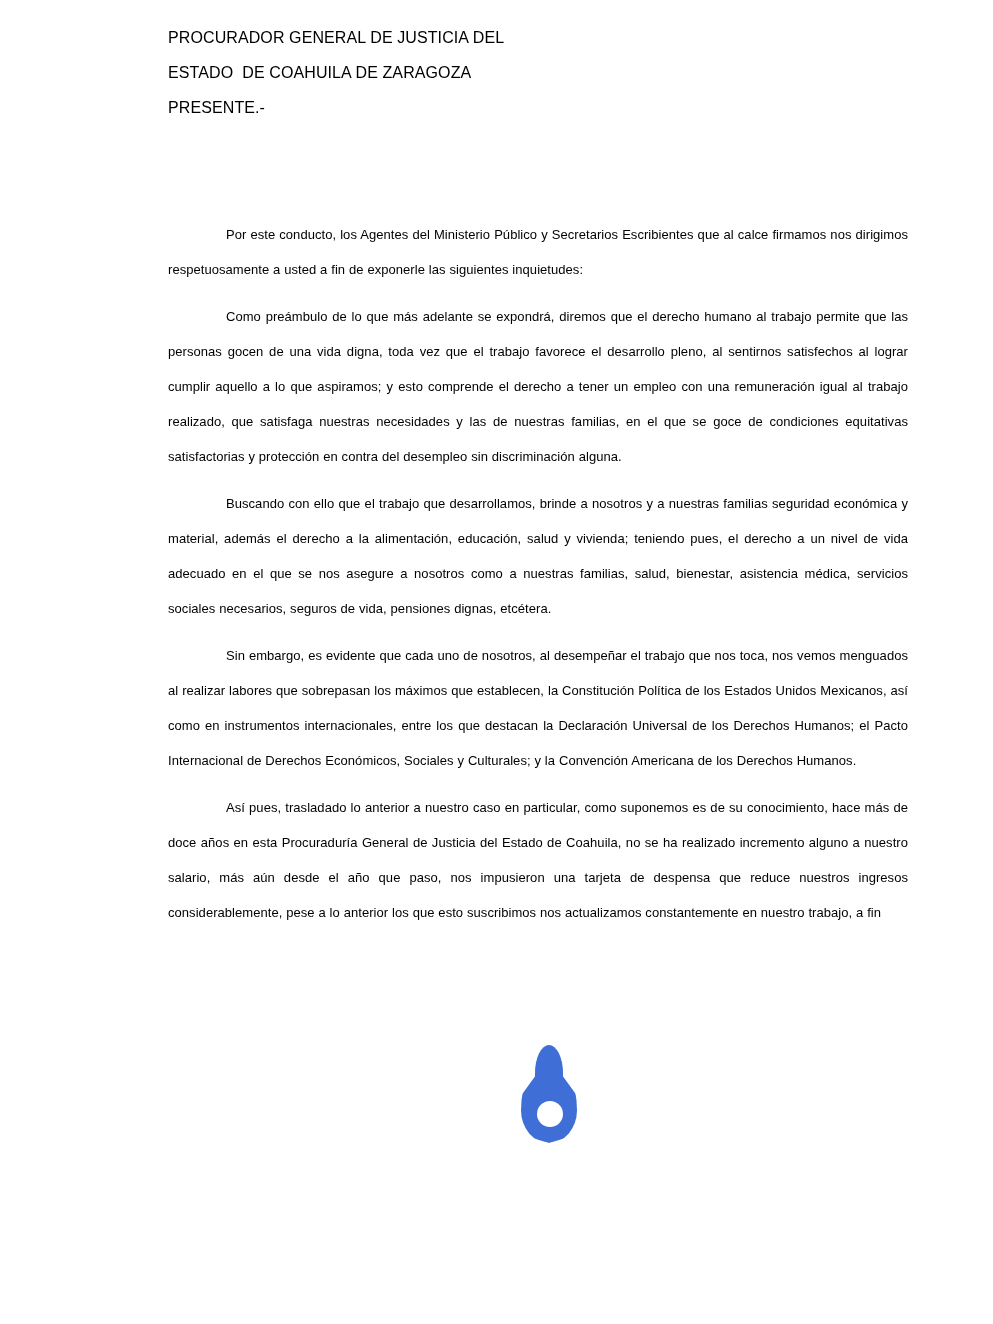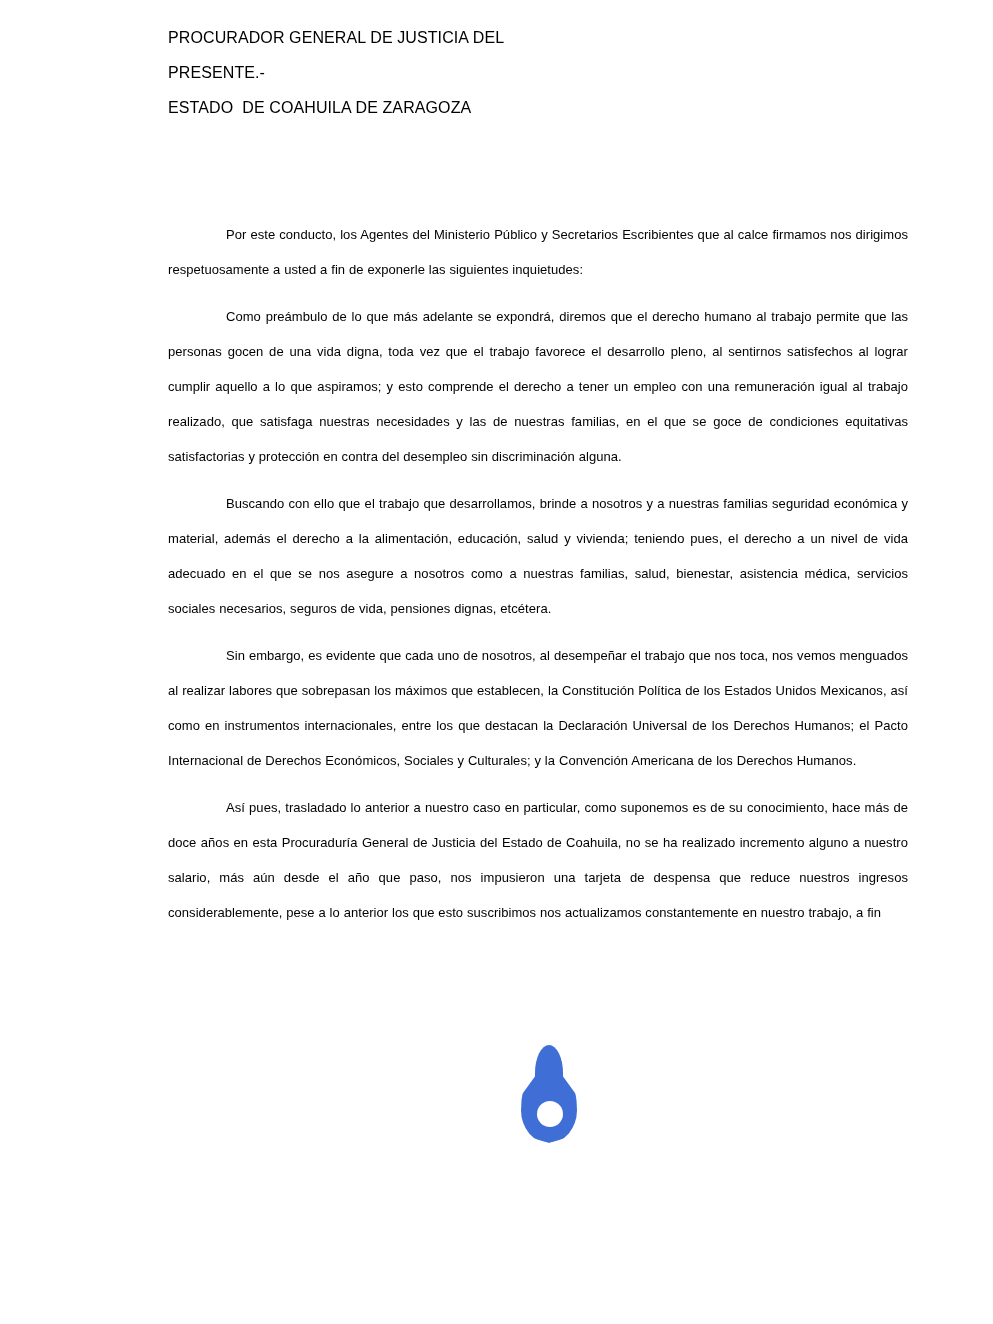--- a/index.html
+++ b/index.html
@@ -94,22 +94,22 @@
 </style>
 </head>
 <body>
 
 <div class="page">
 
   <div class="doc-body">
 
     <div class="addressee">
       <span class="line">PROCURADOR GENERAL DE JUSTICIA DEL</span>
+      <span class="line">ESTADO  DE COAHUILA DE ZARAGOZA</span>
       <span class="line">PRESENTE.-</span>
-      <span class="line">ESTADO  DE COAHUILA DE ZARAGOZA</span>
     </div>
 
     <div class="spacer"></div>
 
     <p class="para">Por este conducto, los Agentes del Ministerio Público y Secretarios Escribientes que al calce firmamos nos dirigimos respetuosamente a usted  a fin de  exponerle las siguientes inquietudes:</p>
     <p class="para">Como preámbulo de lo que más adelante se expondrá, diremos que el derecho humano al trabajo permite que las personas gocen de una vida digna, toda vez que el trabajo favorece el desarrollo pleno, al sentirnos satisfechos al lograr cumplir aquello a lo que aspiramos; y esto comprende el derecho a tener un empleo con una remuneración igual al trabajo realizado, que satisfaga nuestras necesidades y las de nuestras familias, en el que se goce de condiciones equitativas satisfactorias y protección en contra del desempleo sin discriminación alguna.</p>
     <p class="para">Buscando con ello que el trabajo que desarrollamos, brinde a nosotros y a nuestras familias seguridad económica y material, además el derecho a la alimentación, educación, salud  y vivienda; teniendo pues, el derecho a un nivel de vida adecuado en el que se nos asegure a nosotros como a nuestras familias, salud, bienestar, asistencia médica, servicios sociales necesarios, seguros de vida, pensiones dignas, etcétera.</p>
     <p class="para">Sin embargo, es evidente que cada uno de nosotros, al desempeñar el trabajo que nos toca, nos vemos menguados al realizar labores que sobrepasan los máximos que establecen, la   Constitución Política de los Estados Unidos Mexicanos, así como en instrumentos internacionales, entre los que destacan la Declaración Universal de los Derechos Humanos; el Pacto Internacional de Derechos Económicos, Sociales y Culturales;  y la Convención Americana de los Derechos Humanos.</p>
     <p class="para">Así pues, trasladado lo anterior a nuestro caso en particular, como suponemos es de su conocimiento, hace más de doce años en esta Procuraduría General de Justicia del Estado de Coahuila, no se ha realizado incremento alguno a nuestro salario,  más aún desde el año que paso, nos impusieron una tarjeta de despensa que reduce nuestros ingresos considerablemente, pese a lo anterior los que esto suscribimos nos actualizamos constantemente en nuestro trabajo, a fin</p>
 

